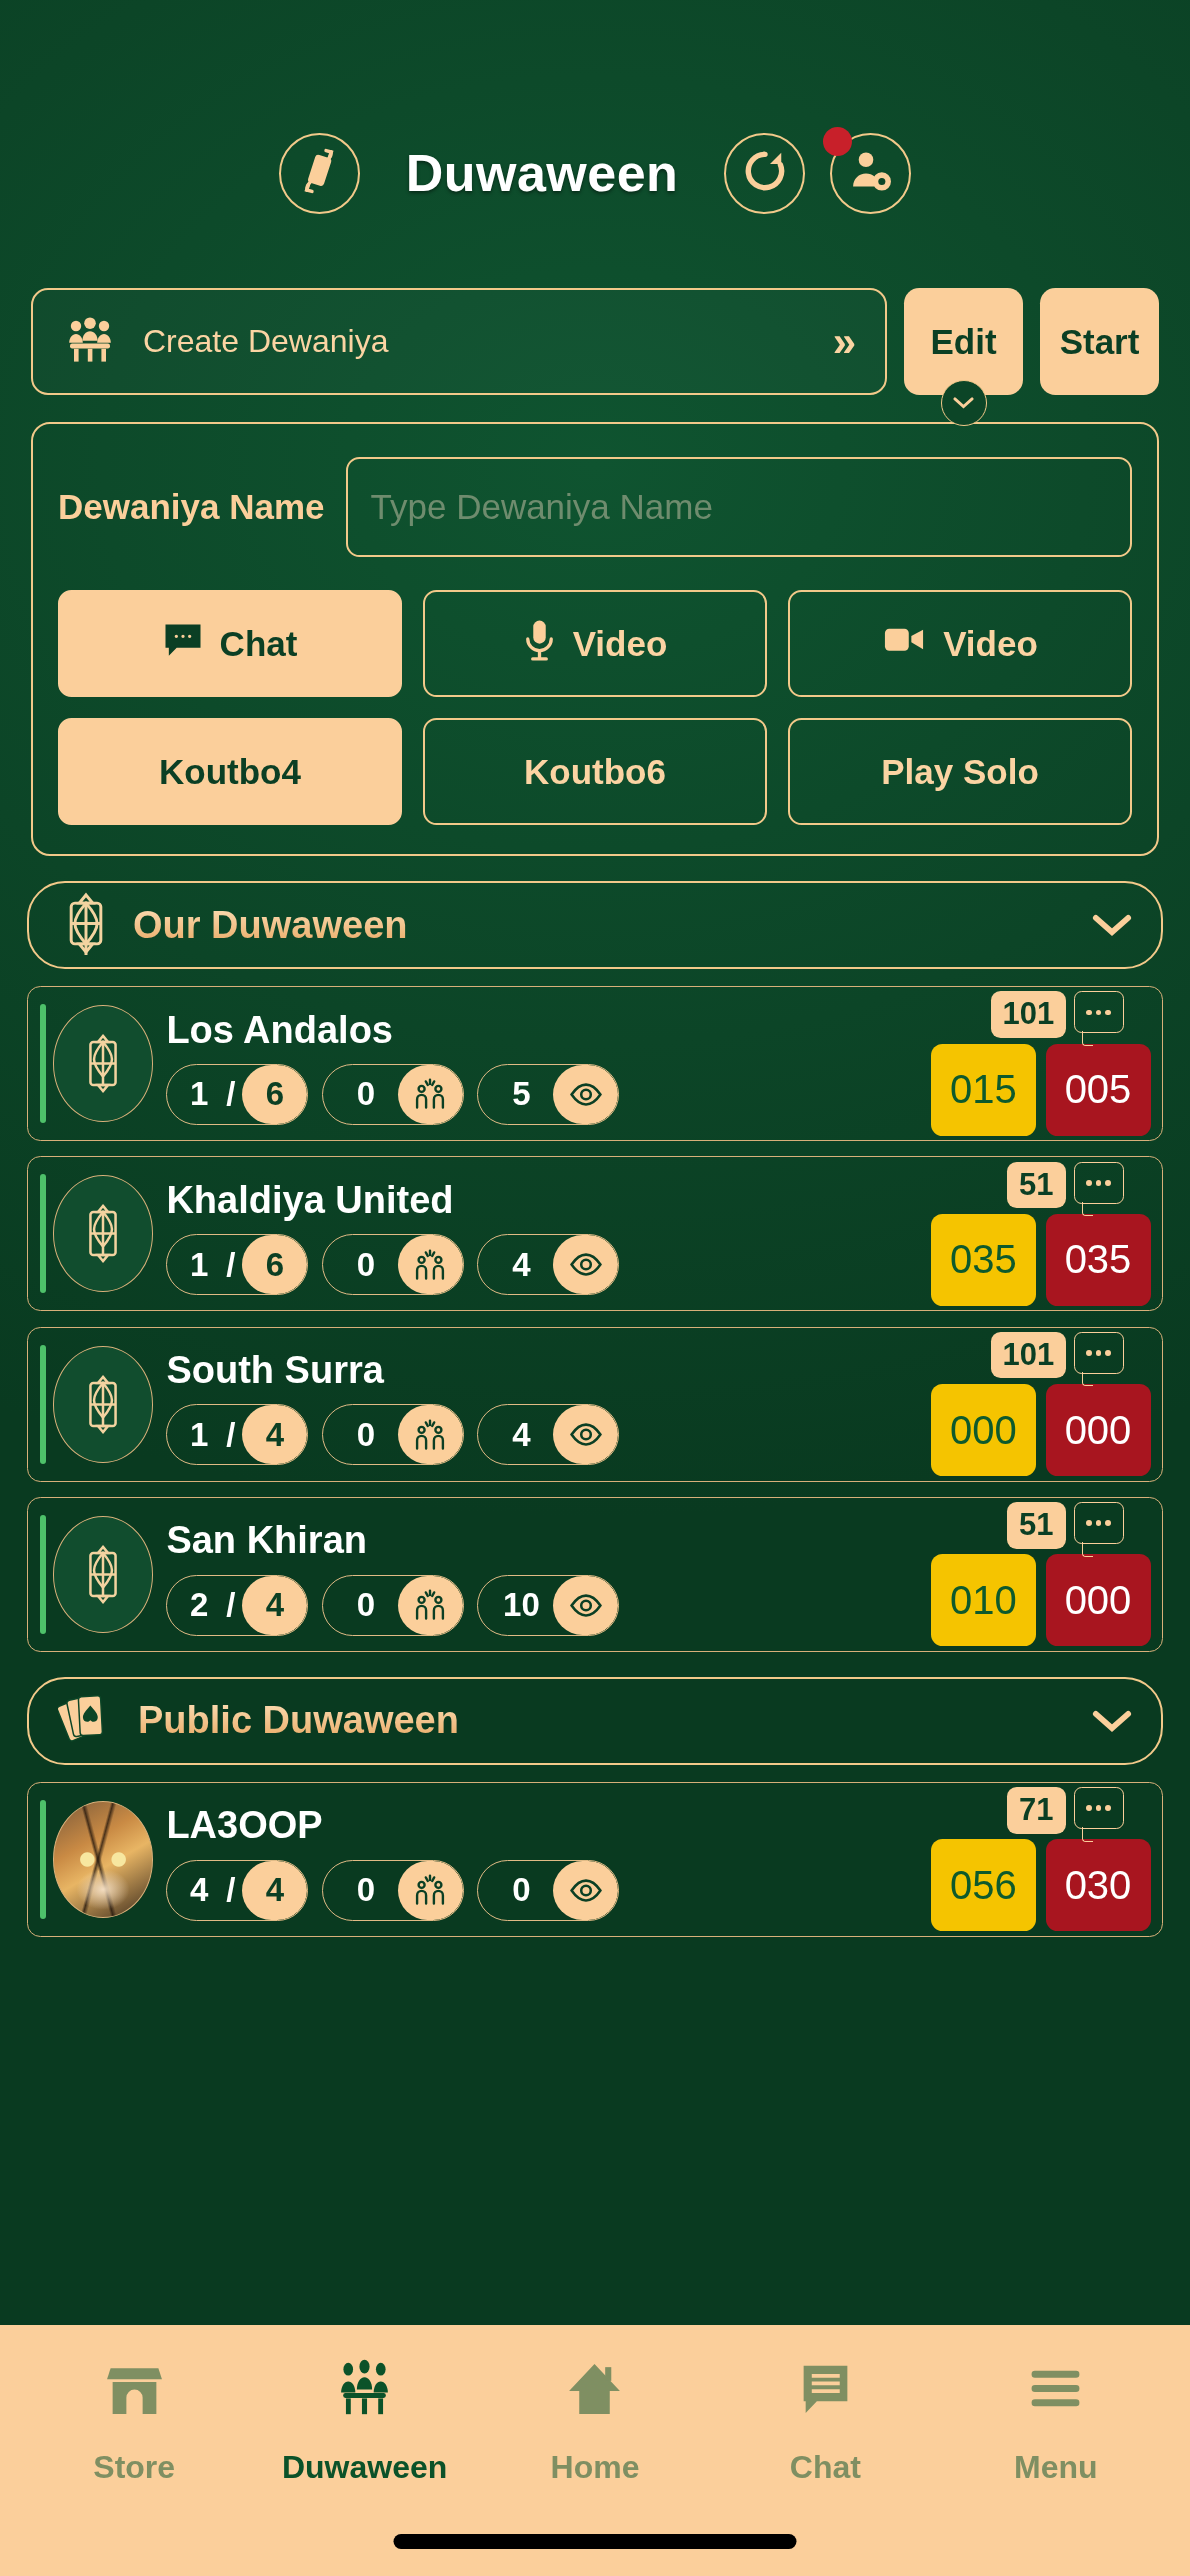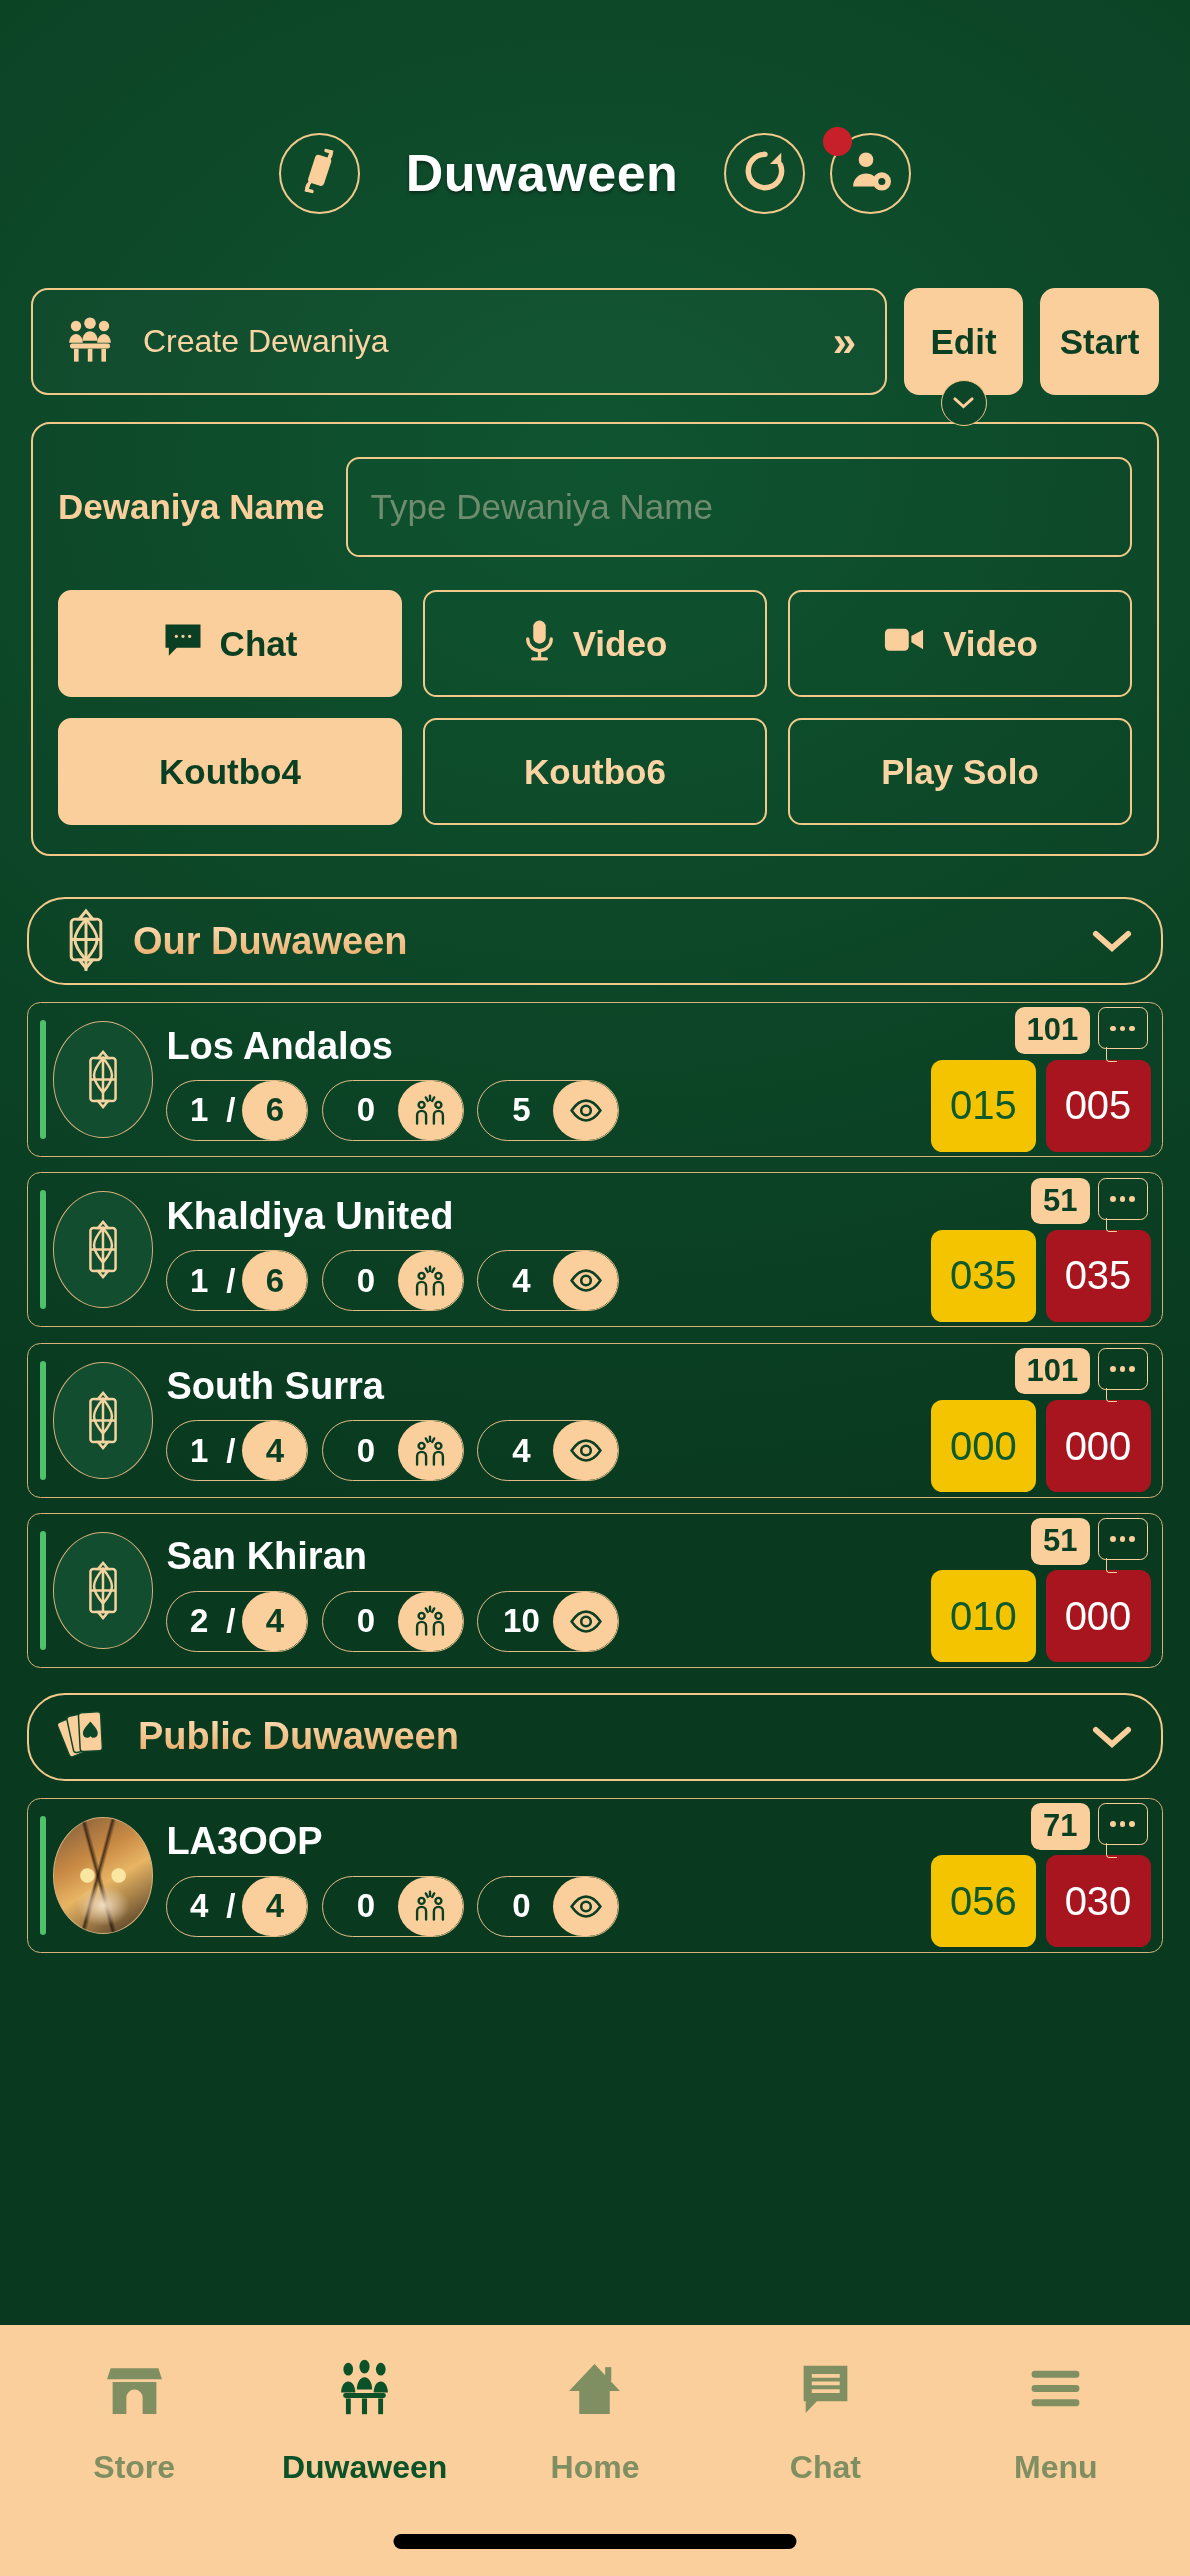--- a/index.html
+++ b/index.html
@@ -84,21 +84,21 @@
     flex: 1 1 0; height: 107px; border-radius: 13.4px;
     border: 2.9px solid #f2c98a; background: transparent;
     display: flex; align-items: center; justify-content: center; gap: 17px;
     color: #fbd4a3; font-size: 35px; font-weight: bold;
   }
   .opt.active { background: #fbcf9b; color: #0b3f24; border-color: #fbcf9b; }
   .opt.active svg { fill: #0b3f24; stroke: #0b3f24; }
   .opt svg { fill: #fbd4a3; }
 
   
-  .scroll-area { flex: 1 1 auto; overflow: hidden; padding: 16px 27px; }
+  .scroll-area { flex: 1 1 auto; overflow: hidden; padding: 0 27px; }
 
   .section-head {
     display: flex; align-items: center; gap: 19px;
     border: 2.9px solid #f2c98a; border-radius: 38px;
     height: 88px; padding: 0 29px; margin: 25px 0 17px;
   }
   .section-title {
     flex: 1 1 auto; font-size: 38px; font-weight: bold;
     background: linear-gradient(180deg, #fde0b8 0%, #e8a862 100%);
     -webkit-background-clip: text; background-clip: text; color: transparent;
@@ -141,21 +141,21 @@
     display: flex; align-items: center; background: transparent; overflow: hidden;
   }
   .pill .pv { flex: 1 1 auto; text-align: center; color: #ffffff; font-size: 33px; font-weight: bold; padding-left: 11.5px; }
   .pill .pcap {
     width: 65px; height: 100%; border-radius: 33px; background: #fbcf9b;
     display: flex; align-items: center; justify-content: center;
     color: #0b3f24; font-size: 33px; font-weight: bold; flex: 0 0 65px;
   }
   .pill .pcap svg { stroke: #0b3f24; fill: none; }
 
-  .bubble-wrap { display: flex; align-items: flex-start; gap: 7.7px; margin-right: 3px; }
+  .bubble-wrap { display: flex; align-items: flex-start; gap: 7.7px; margin-right: 27px; }
   .limit-badge {
     background: #fbcf9b; color: #0b3f24; border-radius: 9.6px;
     font-size: 31px; font-weight: bold; padding: 3.8px 11.5px; min-width: 59px;
     text-align: center; line-height: 1.25;
   }
   .chat-bubble {
     width: 50px; height: 42px; border: 1.9px solid #fbcf9b; border-radius: 7.7px;
     position: relative; display: flex; align-items: center; justify-content: center; gap: 3.8px;
   }
   .chat-bubble i { width: 5.8px; height: 5.8px; border-radius: 50%; background: #fbcf9b; display: block; }

